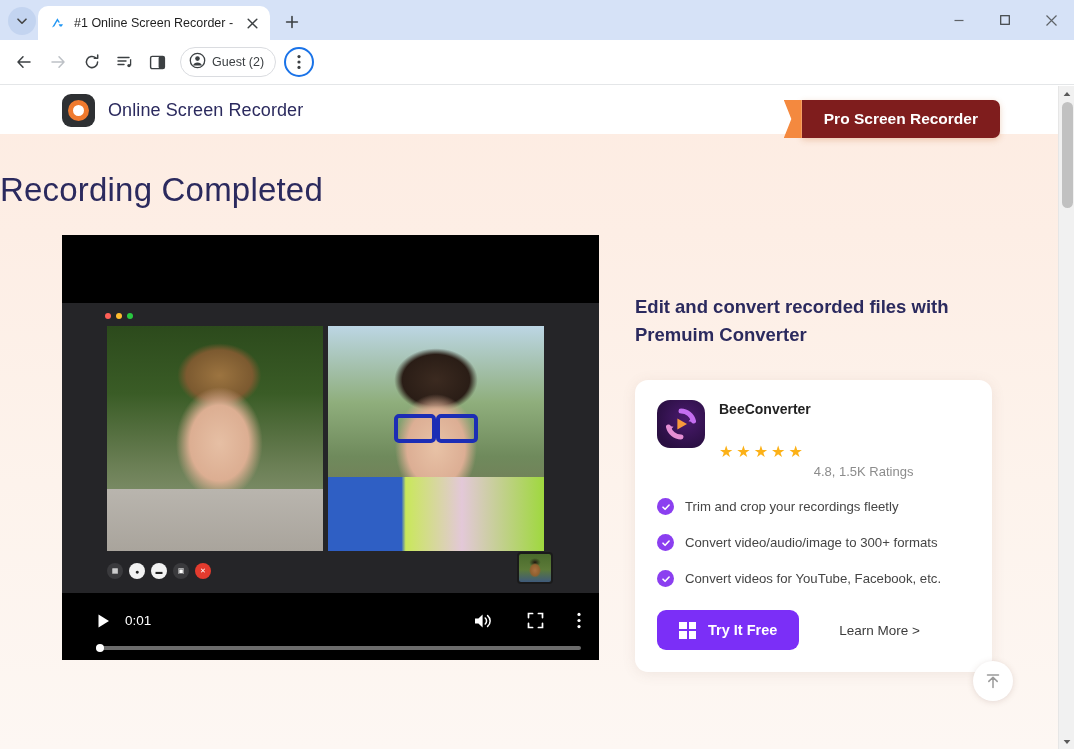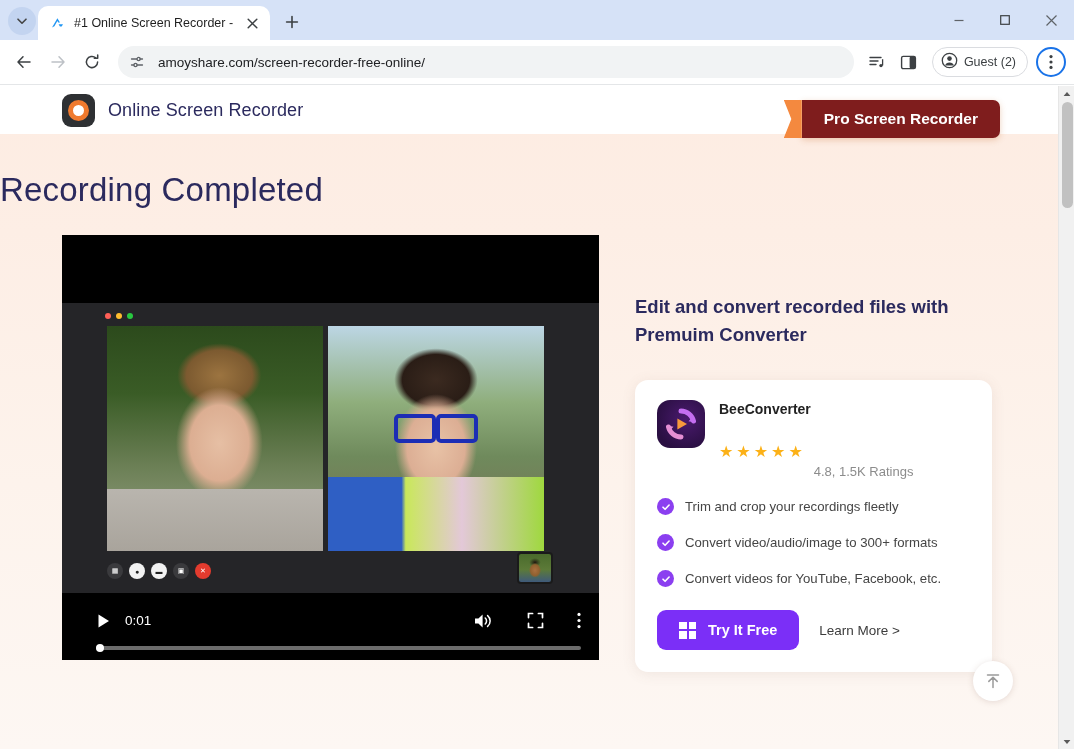--- a/index.html
+++ b/index.html
@@ -238,21 +238,21 @@
   .bee-name { font-size: 14px; font-weight: bold; color: #222; }
   .stars { display: flex; align-items: center; gap: 3px; margin-top: 6px; }
   .star { color: #fcb117; font-size: 16px; line-height: 16px; }
   .rate-txt { font-size: 13px; color: #8c8c8c; margin-left: 8px; margin-top: 40px; }
   .feat { display: flex; align-items: center; gap: 11px; margin-top: 19px; }
   .chk {
     width: 17px; height: 17px; border-radius: 50%; background: #8b3ff0;
     flex: 0 0 17px; display: flex; align-items: center; justify-content: center;
   }
   .feat-txt { font-size: 13.2px; color: #454545; }
-  .card-foot { display: flex; align-items: center; margin-top: 23px; gap: 20px; }
+  .card-foot { display: flex; align-items: center; margin-top: 23px; gap: 40px; }
   .try-btn {
     height: 40px; background: #7b2ff7; border-radius: 9px;
     display: flex; align-items: center; gap: 12px; padding: 0 22px;
     color: #fff; font-size: 14.5px; font-weight: bold;
   }
   .win-ico {
     width: 17px; height: 17px; display: grid; gap: 2px;
     grid-template-columns: 1fr 1fr; grid-template-rows: 1fr 1fr;
   }
   .win-ico i { background: #fff; display: block; }
@@ -342,30 +342,20 @@
           <path d="M3 9 H14.4 M10 3.8 L15 9 L10 14.2" stroke="#bdc1c6" stroke-width="1.5" fill="none" stroke-linecap="round" stroke-linejoin="round"></path>
         </svg>
     </div>
     <div class="navbtn">
       <svg width="18" height="18" viewBox="0 0 18 18">
         <path d="M14.6 9 A5.6 5.6 0 1 1 12.7 4.8" stroke="#3c4043" stroke-width="1.5" fill="none" stroke-linecap="round"></path>
         <path d="M14.7 1.9 V5.3 H11.3" stroke="#3c4043" stroke-width="1.5" fill="none" stroke-linecap="round" stroke-linejoin="round"></path>
       </svg>
     </div>
 
-    <div class="omnibox">
-      <span class="omni-icon">
-        <svg width="16" height="16" viewBox="0 0 16 16">
-          <path d="M2.5 5 H8 M11 5 H13.5 M2.5 11 H5 M8 11 H13.5" stroke="#5f6368" stroke-width="1.3" stroke-linecap="round"></path>
-          <circle cx="9.6" cy="5" r="1.6" stroke="#5f6368" stroke-width="1.3" fill="none"></circle>
-          <circle cx="6.5" cy="11" r="1.6" stroke="#5f6368" stroke-width="1.3" fill="none"></circle>
-        </svg>
-      </span>
-      <span class="omni-url">amoyshare.com/screen-recorder-free-online/</span>
-    </div>
 
     <div class="tb-icon">
       <svg width="18" height="18" viewBox="0 0 18 18">
         <path d="M2 4.5 H13 M2 8 H10 M2 11.5 H8" stroke="#3c4043" stroke-width="1.4" stroke-linecap="round"></path>
         <path d="M14.6 6.2 V12.4" stroke="#3c4043" stroke-width="1.3"></path>
         <circle cx="13" cy="12.6" r="1.7" fill="#3c4043"></circle>
       </svg>
     </div>
     <div class="tb-icon">
       <svg width="17" height="17" viewBox="0 0 17 17">

